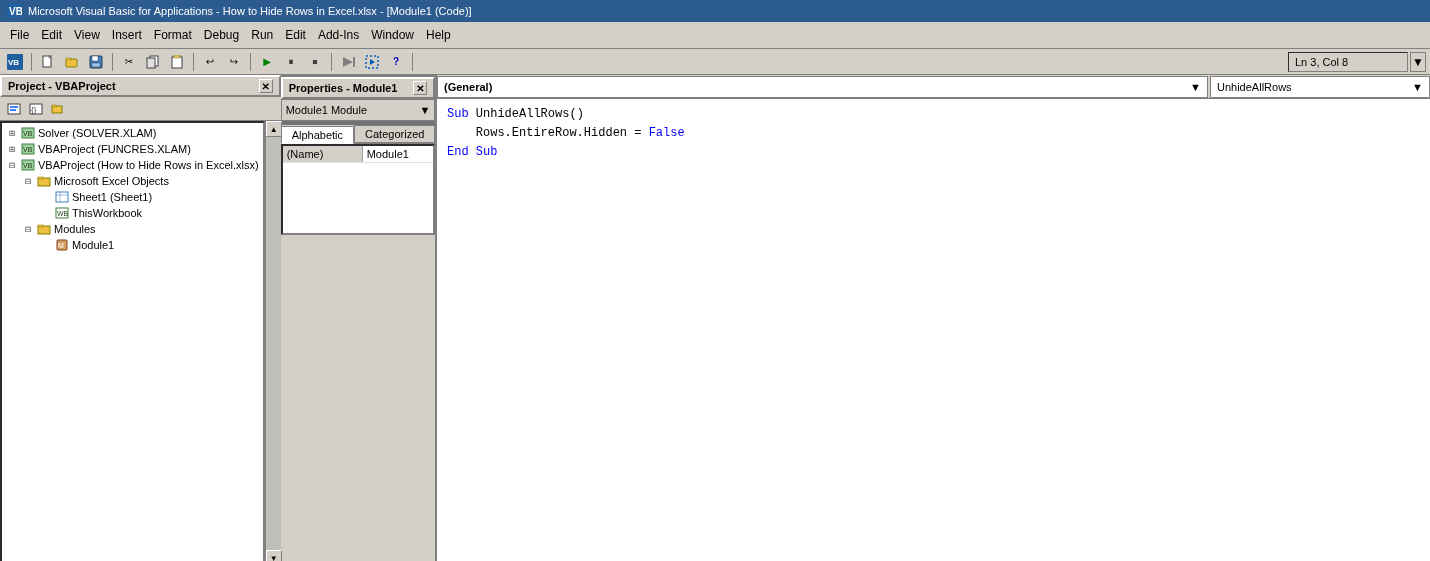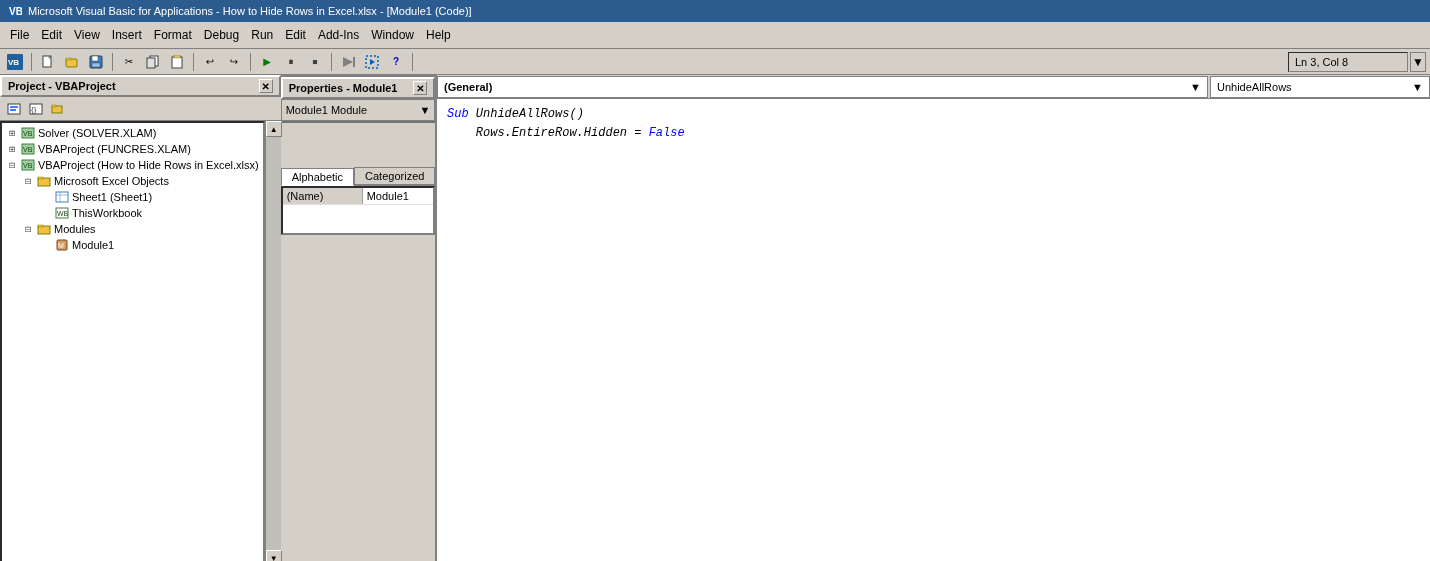--- a/index.html
+++ b/index.html
@@ -196,21 +196,20 @@
       padding: 0 4px;
       display: flex;
       align-items: center;
       justify-content: space-between;
       cursor: pointer;
     }
     .properties-tabs {
       display: flex;
       background: #d4d0c8;
       border-bottom: 1px solid #808080;
-      margin-top: 44px;
     }
     .prop-tab {
       padding: 2px 10px;
       font-size: 11px;
       cursor: pointer;
       border: 1px solid #808080;
       background: #d4d0c8;
     }
     .prop-tab.active {
       background: white;
@@ -273,21 +272,20 @@
       padding: 6px 10px;
       font-family: 'Courier New', Courier, monospace;
       font-size: 12px;
       background: white;
       overflow: auto;
       line-height: 1.6;
     }
     .code-line {
       display: block;
       white-space: pre;
-      font-style: italic;
     }
     .kw-blue { color: #0000ff; }
     .kw-black { color: #000000; }
     .scroll-btn {
       width: 16px;
       height: 16px;
       background: #d4d0c8;
       border: 1px solid;
       border-color: #ffffff #808080 #808080 #ffffff;
       display: flex;
@@ -524,21 +522,21 @@
           <div class="scroll-btn">▼</div>
         </div>
       </div>
     </div>
 
     <div class="panel properties-panel" style="height:160px;">
       <div class="panel-header">
         <span>Properties - Module1</span>
         <div class="panel-close-btn">✕</div>
       </div>
-      <div style="background:#be185d; border-bottom:2px solid #737373;">
+      <div style="background:#be185d; border-bottom:4px solid #737373;">
         <div class="properties-dropdown">
           <span>Module1  Module</span>
           <span>▼</span>
         </div>
       </div>
       <div class="properties-tabs">
         <div class="prop-tab active">Alphabetic</div>
         <div class="prop-tab">Categorized</div>
       </div>
       <div class="properties-content" style="flex:1; height:calc(100% - 66px);">
@@ -558,16 +556,17 @@
         <span>▼</span>
       </div>
       <div class="code-dropdown code-dropdown-proc" style="width:220px; display:flex; align-items:center; justify-content:space-between; padding:0 6px; background:white; border:1px solid #808080; height:22px; font-size:11px; margin-left:2px;">
         <span>UnhideAllRows</span>
         <span>▼</span>
       </div>
     </div>
     <div class="code-editor">
       <span class="code-line"><span class="kw-blue">Sub </span><span class="kw-black">UnhideAllRows()</span></span>
       <span class="code-line"><span class="kw-black">    Rows.EntireRow.Hidden = </span><span class="kw-blue">False</span></span>
+      <span class="code-line"><span class="kw-blue">End Sub</span></span>
     </div>
   </div>
 
 </div>
 
 </body></html>

